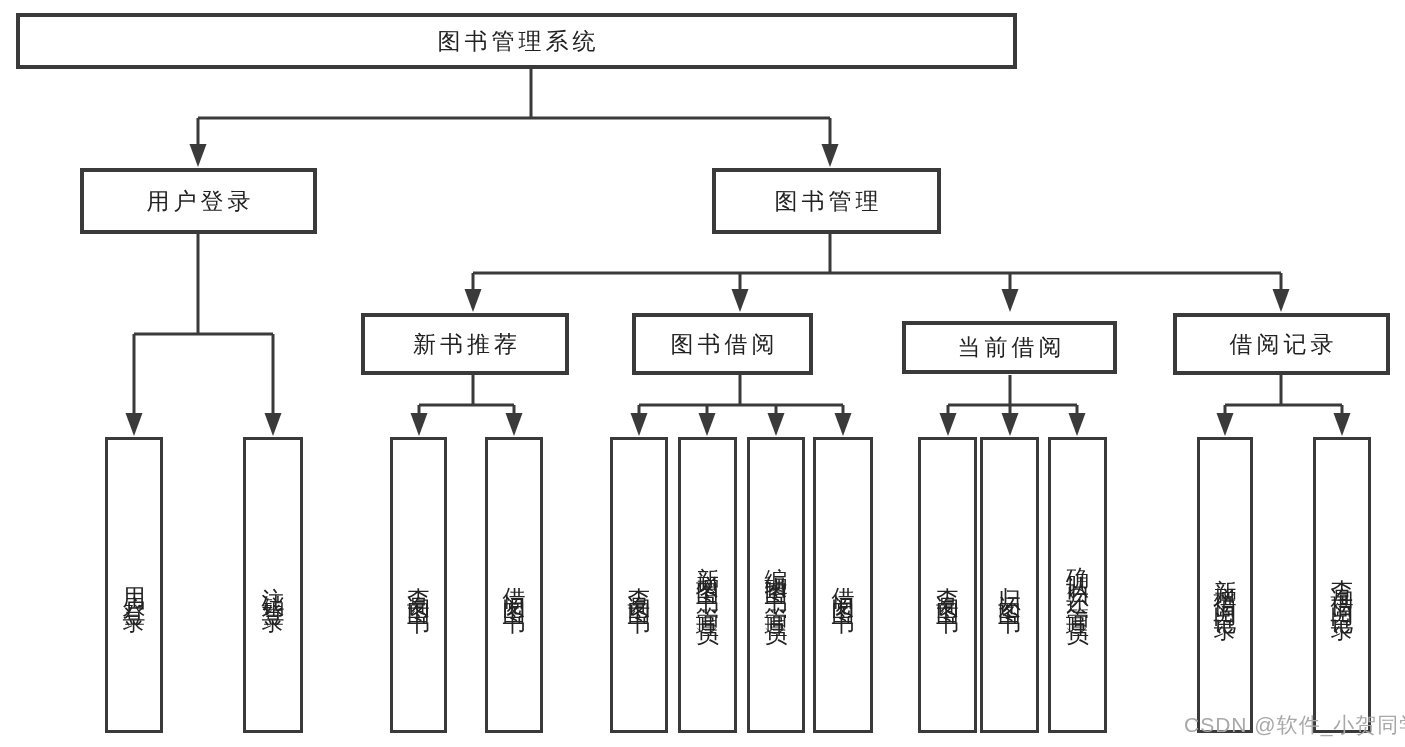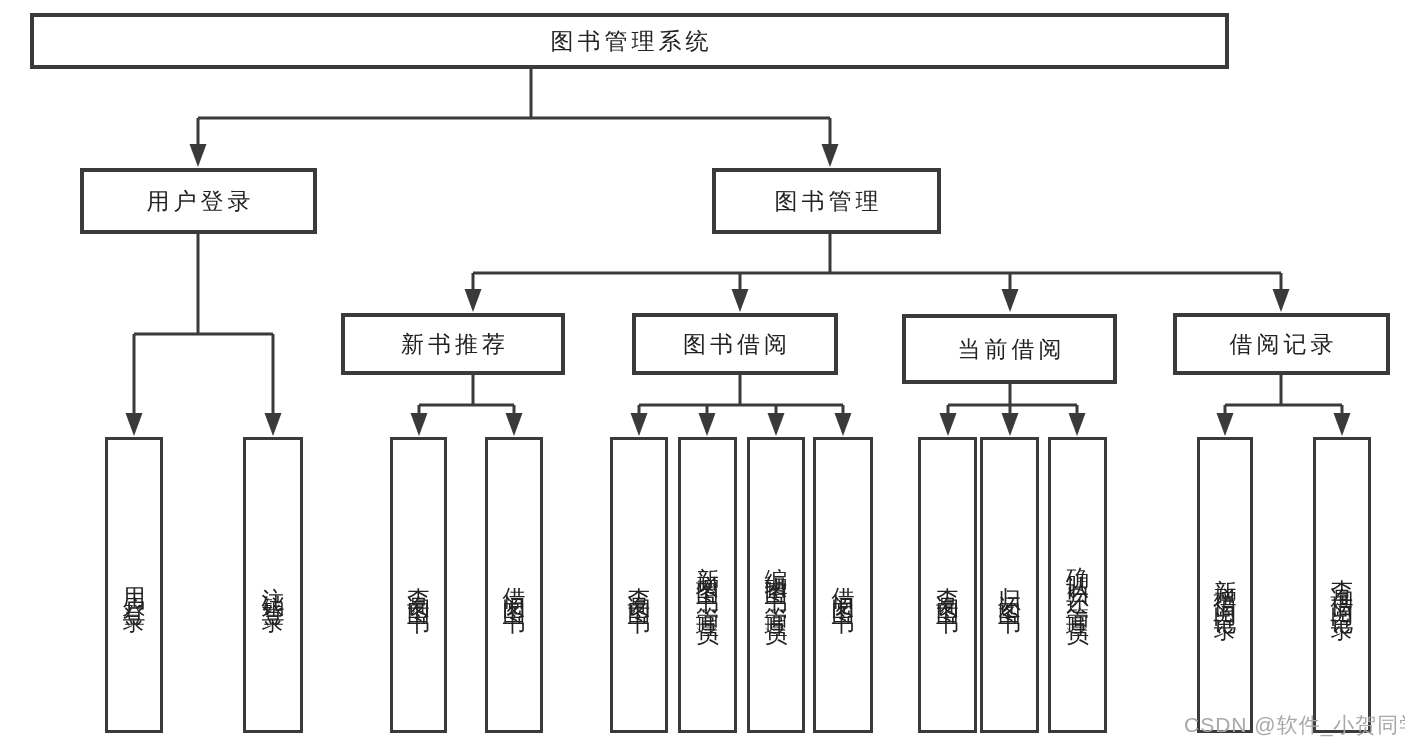--- a/index.html
+++ b/index.html
@@ -91,28 +91,28 @@
       <polygon points="1068.5,413 1085.5,413 1077,436"></polygon>
     </g>
 
     <g>
       <path d="M1281 375 V405 M1225 405 H1342 M1225 405 V418 M1342 405 V418"></path>
       <polygon points="1216.5,413 1233.5,413 1225,436"></polygon>
       <polygon points="1333.5,413 1350.5,413 1342,436"></polygon>
     </g>
   </svg>
 
-  <div class="box" style="left:30px;top:13px;width:1199px;height:56px">图书管理系统</div>
+  <div class="box" style="left:16px;top:13px;width:1001px;height:56px">图书管理系统</div>
 
   <div class="box" style="left:80px;top:168px;width:237px;height:66px">用户登录</div>
   <div class="box" style="left:712px;top:168px;width:229px;height:66px">图书管理</div>
 
-  <div class="box" style="left:341px;top:313px;width:224px;height:62px">新书推荐</div>
-  <div class="box" style="left:632px;top:313px;width:206px;height:62px">图书借阅</div>
-  <div class="box" style="left:902px;top:314px;width:215px;height:70px">当前借阅</div>
+  <div class="box" style="left:361px;top:313px;width:208px;height:62px">新书推荐</div>
+  <div class="box" style="left:632px;top:313px;width:181px;height:62px">图书借阅</div>
+  <div class="box" style="left:902px;top:321px;width:215px;height:53px">当前借阅</div>
   <div class="box" style="left:1173px;top:313px;width:217px;height:62px">借阅记录</div>
 
   <div class="box leaf" style="left:105px;top:437px;width:58px;height:296px">用户登录</div>
   <div class="box leaf" style="left:243px;top:437px;width:60px;height:296px">注销登录</div>
 
   <div class="box leaf" style="left:390px;top:437px;width:57px;height:296px">查询图书</div>
   <div class="box leaf" style="left:485px;top:437px;width:58px;height:296px">借阅图书</div>
 
   <div class="box leaf" style="left:610px;top:437px;width:58px;height:296px">查询图书</div>
   <div class="box leaf" style="left:678px;top:437px;width:59px;height:296px">新增图书（管理员）</div>

